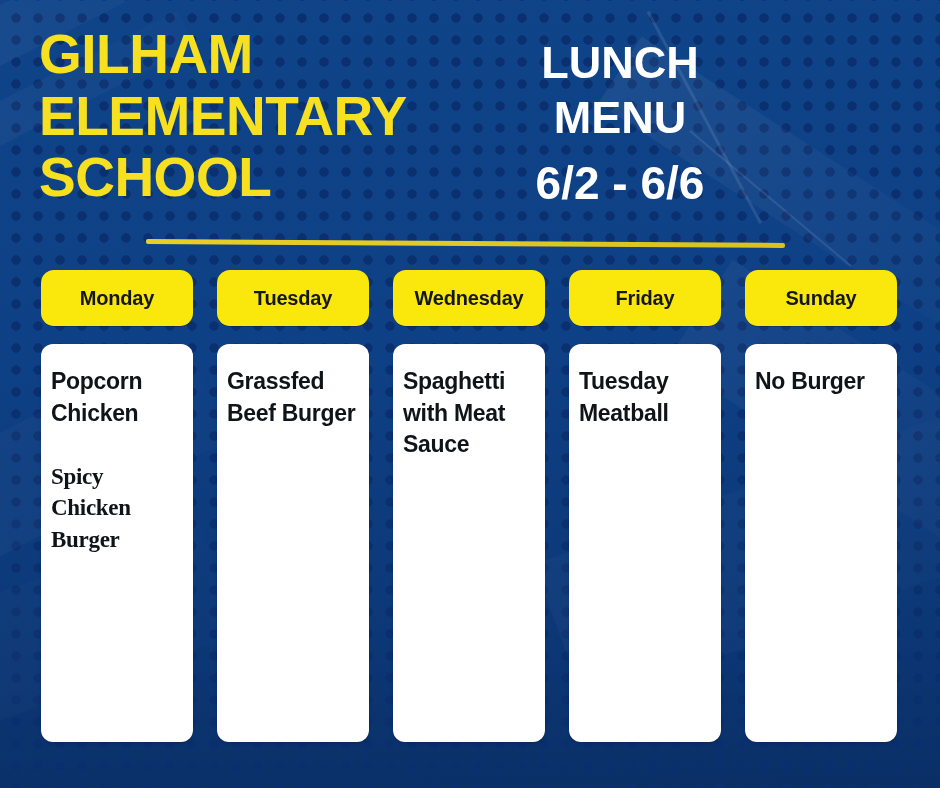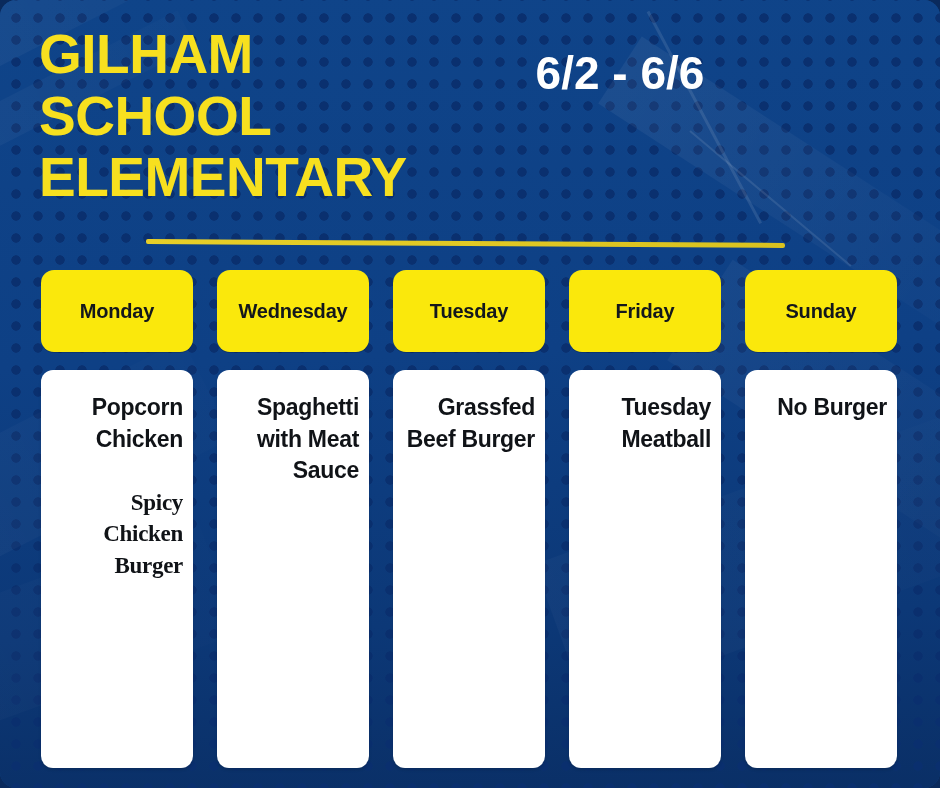--- a/index.html
+++ b/index.html
@@ -7,21 +7,20 @@
     padding: 0;
     background: #0a2a5c;
   }
   #poster {
     position: relative;
     width: 940px;
     height: 788px;
     overflow: hidden;
     font-family: "Liberation Sans", sans-serif;
     background: #0d4082;
-    border-radius: 16px;
   }
 
   
   .bg-base {
     position: absolute;
     inset: 0;
     background:
       linear-gradient(178deg, #0f4489 0%, #0e4085 45%, #0c3877 78%, #0a2f66 100%);
   }
   .bg-dots {
@@ -117,40 +116,40 @@
     width: 858px;
     display: flex;
     gap: 24px;
   }
   .day-col {
     width: 152px;
     display: flex;
     flex-direction: column;
   }
   .day-pill {
-    height: 82px;
+    height: 56px;
     background: #fae80c;
     border-radius: 13px;
     display: flex;
     align-items: center;
     justify-content: center;
     color: #13171c;
     font-size: 20px;
     font-weight: 700;
     letter-spacing: -0.2px;
     box-shadow: 0 1px 0 rgba(0,0,0,0.18);
   }
   .day-card {
     margin-top: 18px;
     height: 398px;
     background: #ffffff;
     border-radius: 12px;
     padding: 22px 10px 14px;
     box-sizing: border-box;
-    text-align: right;
+    text-align: left;
     color: #101317;
     font-size: 23px;
     font-weight: 700;
     line-height: 1.37;
     letter-spacing: -0.3px;
     box-shadow: 0 2px 3px rgba(0,0,0,0.12);
   }
   .menu-item { display: block; }
   .menu-item + .menu-item { margin-top: 1.37em; font-family: Liberation Serif, serif; }
 </style>
@@ -168,52 +167,56 @@
   <div class="bg-streak streak-e"></div>
   <div class="bg-streak streak-f"></div>
   <div class="bg-streak streak-g"></div>
   <div class="streak-thin thin-1"></div>
   <div class="streak-thin thin-2"></div>
 
   <div class="header">
 
     <div class="school-title">
       <span class="ln">GILHAM</span>
+      <span class="ln">ELEMENTARY</span>
       <span class="ln">SCHOOL</span>
-      <span class="ln">ELEMENTARY</span>
     </div>
 
     <div class="menu-block">
+      <div class="menu-kicker">
+        <span class="ln">LUNCH</span>
+        <span class="ln">MENU</span>
+      </div>
       <div class="menu-dates">6/2 - 6/6</div>
     </div>
 
     <div class="divider"></div>
   </div>
 
   <div class="week">
 
     <div class="day-col">
       <div class="day-pill">Monday</div>
       <div class="day-card">
         <span class="menu-item">Popcorn Chicken</span>
         <span class="menu-item">Spicy Chicken Burger</span>
       </div>
     </div>
 
     <div class="day-col">
+      <div class="day-pill">Tuesday</div>
+      <div class="day-card">
+        <span class="menu-item">Grassfed Beef Burger</span>
+      </div>
+    </div>
+
+    <div class="day-col">
       <div class="day-pill">Wednesday</div>
       <div class="day-card">
         <span class="menu-item">Spaghetti with Meat Sauce</span>
-      </div>
-    </div>
-
-    <div class="day-col">
-      <div class="day-pill">Tuesday</div>
-      <div class="day-card">
-        <span class="menu-item">Grassfed Beef Burger</span>
       </div>
     </div>
 
     <div class="day-col">
       <div class="day-pill">Friday</div>
       <div class="day-card">
         <span class="menu-item">Tuesday Meatball</span>
       </div>
     </div>
 

